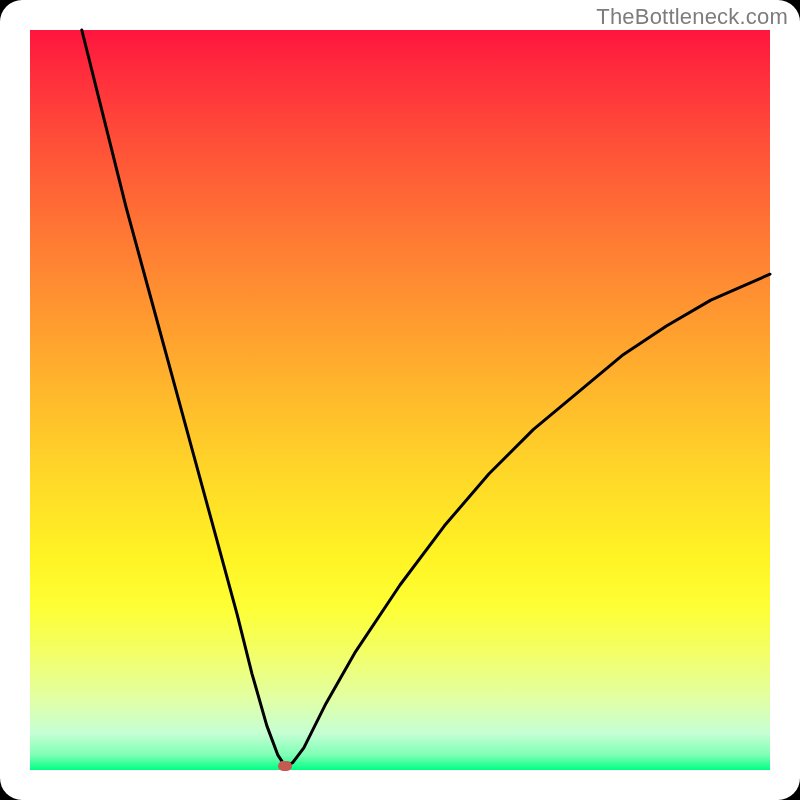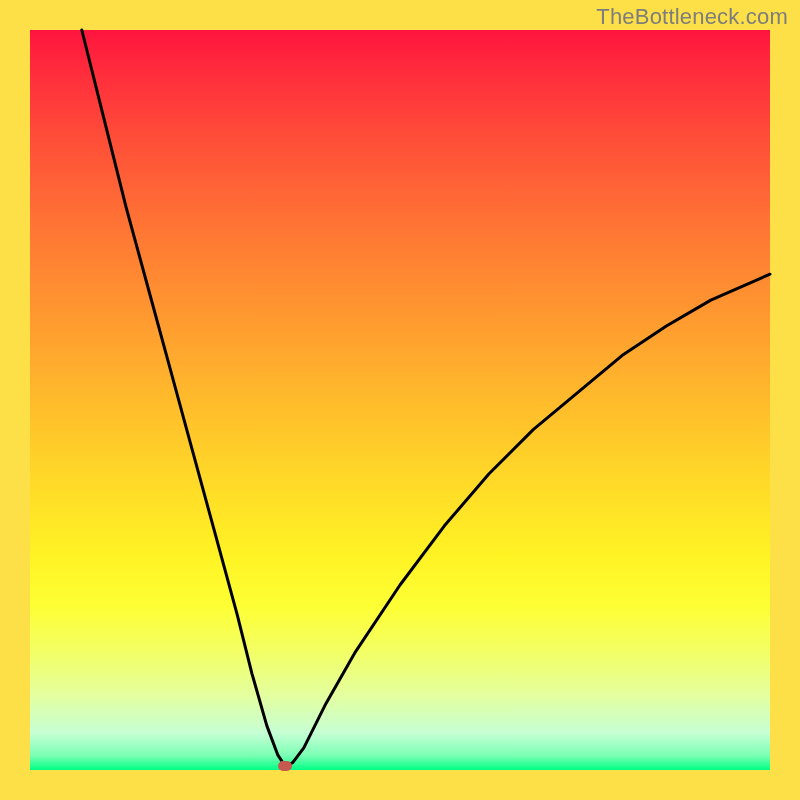--- a/index.html
+++ b/index.html
@@ -1,21 +1,22 @@
 <!DOCTYPE html>
 <html><head>
 <meta charset="utf-8">
 <style>
   * { margin: 0; padding: 0; box-sizing: border-box; }
   html, body { width: 800px; height: 800px; background: #000; overflow: hidden; }
   .frame {
     position: relative;
     width: 800px;
     height: 800px;
-    background: #fde047;
+    background: #ffffff;
+    border-radius: 22px;
   }
   .watermark {
     position: absolute;
     top: 4px;
     right: 12px;
     font-family: Arial, Helvetica, sans-serif;
     font-size: 22px;
     color: #7d7d7d;
     font-weight: 500;
     letter-spacing: 0.2px;

